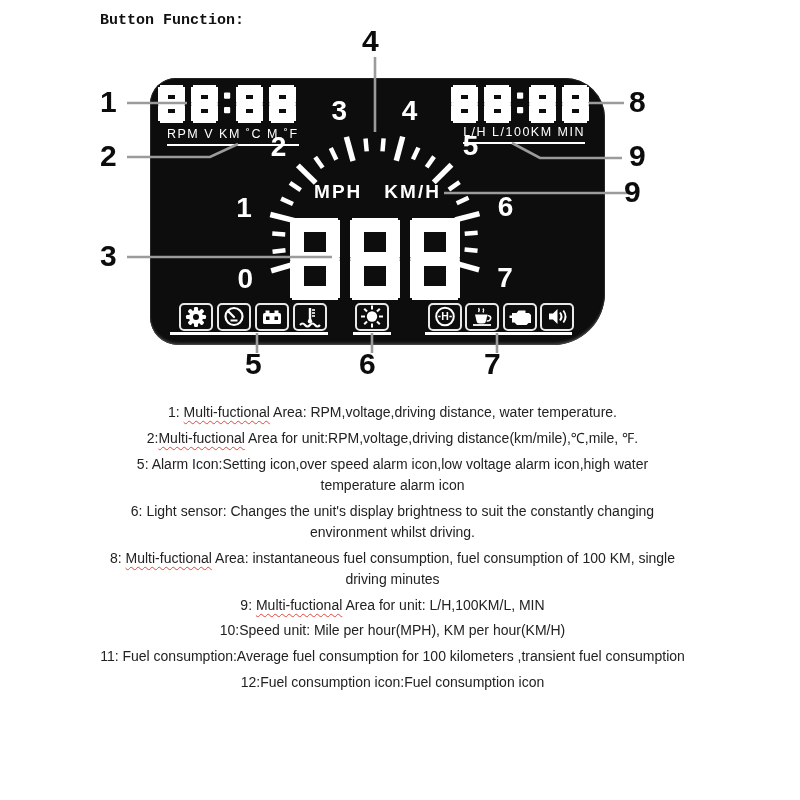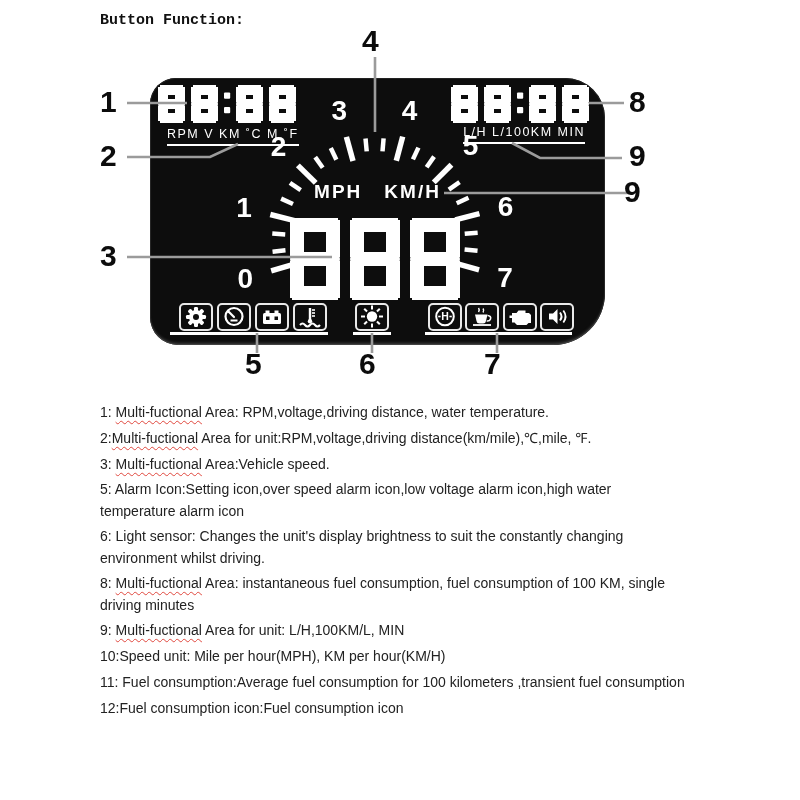--- a/index.html
+++ b/index.html
@@ -34,21 +34,21 @@
   .icon-box{
     position:absolute;top:225px;width:34px;height:28px;box-sizing:border-box;
     border:2px solid #e9e9e9;border-radius:5px;background:#0d0d0d;
   }
   .icon-box svg{position:absolute;left:-2px;top:-2px;width:34px;height:28px;}
   .ubar{position:absolute;top:254px;height:2.5px;background:#fff;}
   .leads{position:absolute;left:0;top:0;width:800px;height:400px;z-index:2;pointer-events:none;}
   .callout{position:absolute;font-size:30px;font-weight:bold;color:#0c0c0c;z-index:3;line-height:1;}
   
   .notes{position:absolute;left:100px;top:402px;width:585px;font-size:14px;line-height:1.52;color:#222;}
-  .note{margin:0 0 4.5px 0;}
+  .note{margin:0 0 4.5px 0;text-align:center;}
   .wavy{
     text-decoration-line:underline;text-decoration-style:wavy;
     text-decoration-color:#e0483e;text-decoration-thickness:1px;text-underline-offset:3px;
   }
 </style>
 </head>
 <body>
 
 <div class="page-title">Button Function:</div>
 
@@ -301,21 +301,20 @@
   <div class="callout" style="left:359px;top:349px">6</div>
   <div class="callout" style="left:484px;top:349px">7</div>
   <div class="callout" style="left:629px;top:87px">8</div>
   <div class="callout" style="left:629px;top:141px">9</div>
   <div class="callout" style="left:624px;top:177px">9</div>
 </div>
 
 <div class="notes" id="notes">
     <p class="note"><span>1: </span><span class="wavy">Multi-fuctional</span><span> Area: RPM,voltage,driving distance, water temperature.</span></p>
     <p class="note"><span>2:</span><span class="wavy">Multi-fuctional</span><span> Area for unit:RPM,voltage,driving distance(km/mile),℃,mile, ℉.</span></p>
-    <p class="note"><span>3: </span><span class="wavy">Multi-fuctional</span><span> Area:Vehicle speed.</span></p>
     <p class="note"><span>5: Alarm Icon:Setting icon,over speed alarm icon,low voltage alarm icon,high water temperature alarm icon</span></p>
     <p class="note"><span>6: Light sensor: Changes the unit's display brightness to suit the constantly changing environment whilst driving.</span></p>
     <p class="note"><span>8: </span><span class="wavy">Multi-fuctional</span><span> Area: instantaneous fuel consumption, fuel consumption of 100 KM, single driving minutes</span></p>
     <p class="note"><span>9: </span><span class="wavy">Multi-fuctional</span><span> Area for unit: L/H,100KM/L, MIN</span></p>
     <p class="note"><span>10:Speed unit: Mile per hour(MPH), KM per hour(KM/H)</span></p>
     <p class="note"><span>11: Fuel consumption:Average fuel consumption for 100 kilometers ,transient fuel consumption</span></p>
     <p class="note"><span>12:Fuel consumption icon:Fuel consumption icon</span></p>
   </div>
 
 </body></html>

